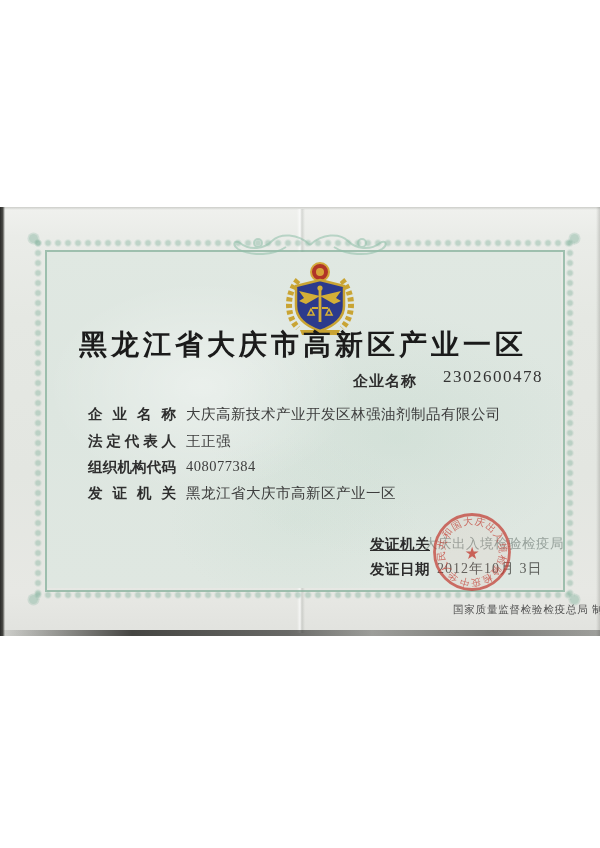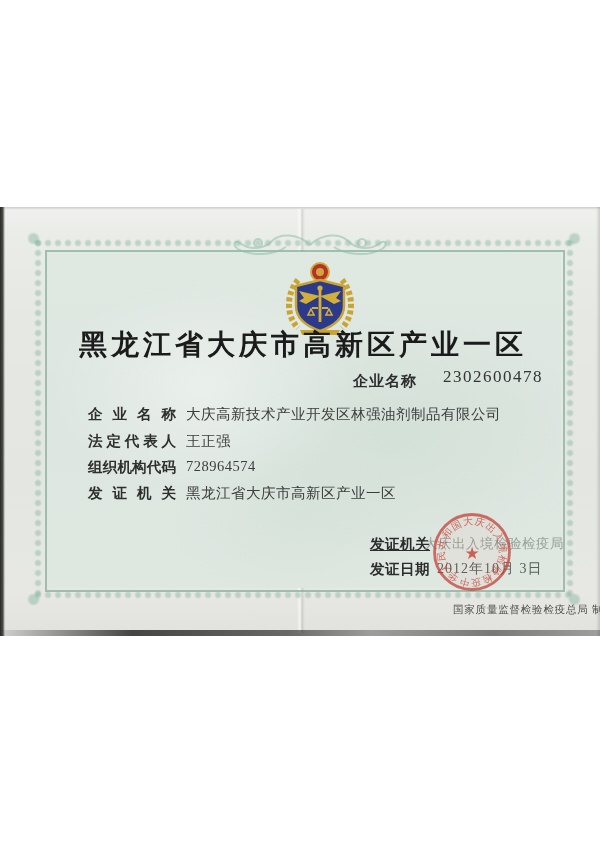--- a/index.html
+++ b/index.html
@@ -121,21 +121,21 @@
   <div class="frow" style="top:198px;">
     <span class="flabel">企业名称</span>
     <span class="fvalue">大庆高新技术产业开发区林强油剂制品有限公司</span>
   </div>
   <div class="frow" style="top:225px;">
     <span class="flabel">法定代表人</span>
     <span class="fvalue">王正强</span>
   </div>
   <div class="frow" style="top:251px;">
     <span class="flabel">组织机构代码</span>
-    <span class="fvalue">728964574</span>
+    <span class="fvalue">408077384</span>
   </div>
   <div class="frow" style="top:277px;">
     <span class="flabel">发证机关</span>
     <span class="fvalue">黑龙江省大庆市高新区产业一区</span>
   </div>
 
   <div class="irow-label" style="top:328px;text-decoration:underline;">发证机关</div>
   <div class="issuer-value">大庆出入境检验检疫局</div>
   <div class="irow-label" style="top:353px;">发证日期</div>
   <div class="date-value">2012年10月 3日</div>

